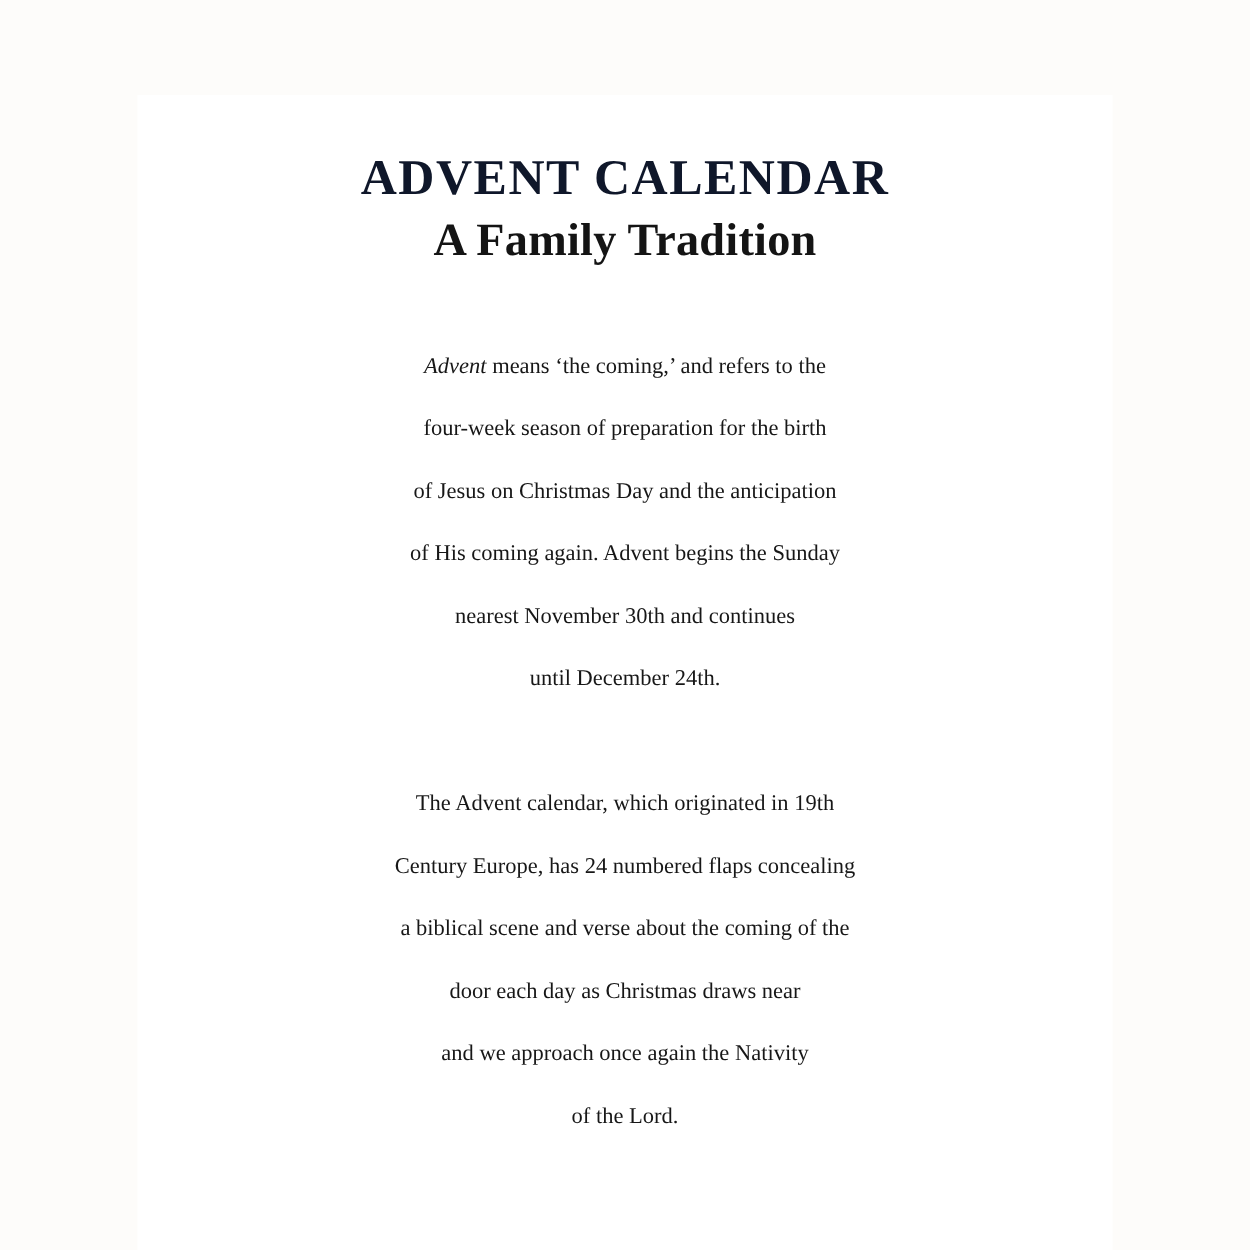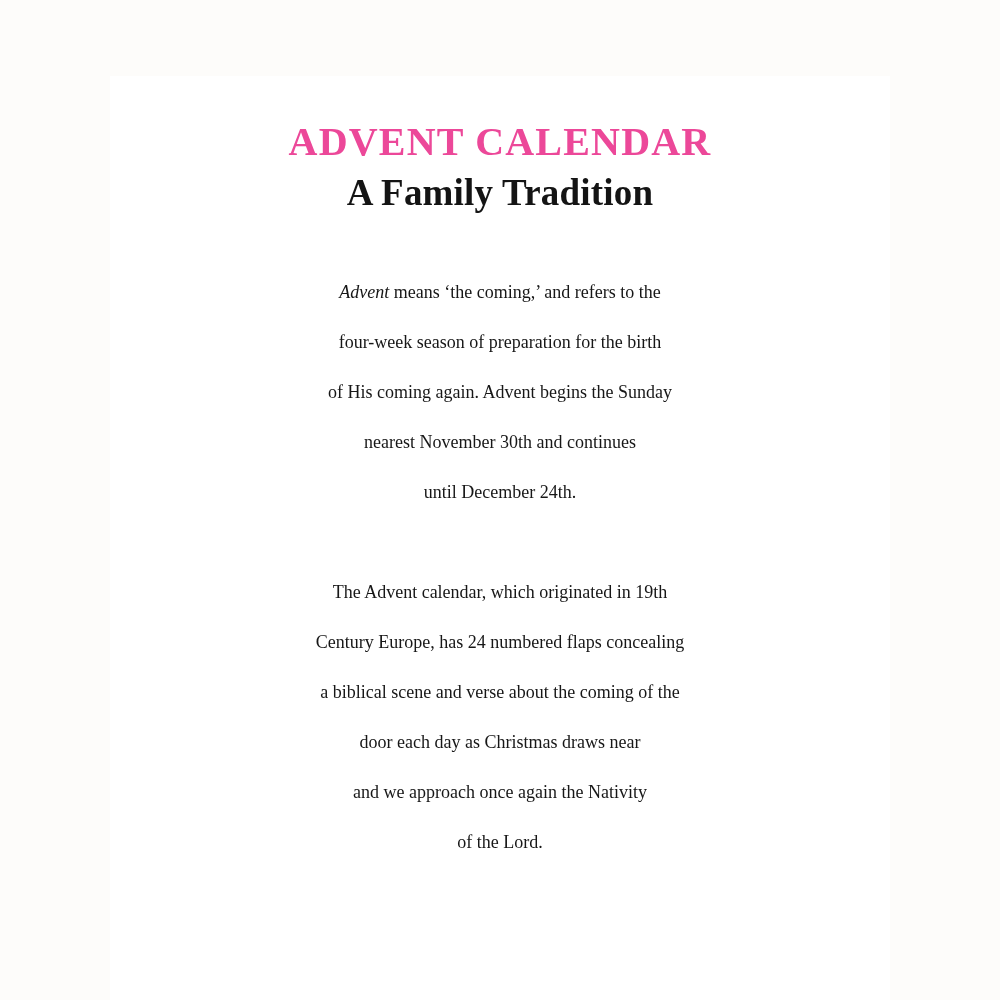--- a/index.html
+++ b/index.html
@@ -54,21 +54,21 @@
   }
 
   .title {
     margin: 0;
     padding: 0;
     font-family: "Liberation Serif", "DejaVu Serif", serif;
     font-size: 40px;
     font-weight: 700;
     letter-spacing: 1.2px;
     line-height: 1.0;
-    color: #ec4899;
+    color: #0f172a;
     
     padding-top: 46px;
   }
 
   .subtitle {
     margin: 0;
     padding: 0;
     padding-top: 12px;
     font-family: "Liberation Serif", "DejaVu Serif", serif;
     font-size: 37px;
@@ -123,20 +123,21 @@
       <div class="heading">
         <h1 class="title">ADVENT CALENDAR</h1>
         <h2 class="subtitle">A Family Tradition</h2>
       </div>
 
       <div class="body-block">
 
         <p class="para">
           <span class="line"><span class="word-italic">Advent</span><span> means ‘the coming,’ and refers to the</span></span>
           <span class="line">four-week season of preparation for the birth</span>
+          <span class="line">of Jesus on Christmas Day and the anticipation</span>
           <span class="line">of His coming again. Advent begins the Sunday</span>
           <span class="line">nearest November 30th and continues</span>
           <span class="line">until December 24th.</span>
         </p>
 
         <p class="para">
           <span class="line">The Advent calendar, which originated in 19th</span>
           <span class="line">Century Europe, has 24 numbered flaps concealing</span>
           <span class="line">a biblical scene and verse about the coming of the</span>
           <span class="line">door each day as Christmas draws near</span>

